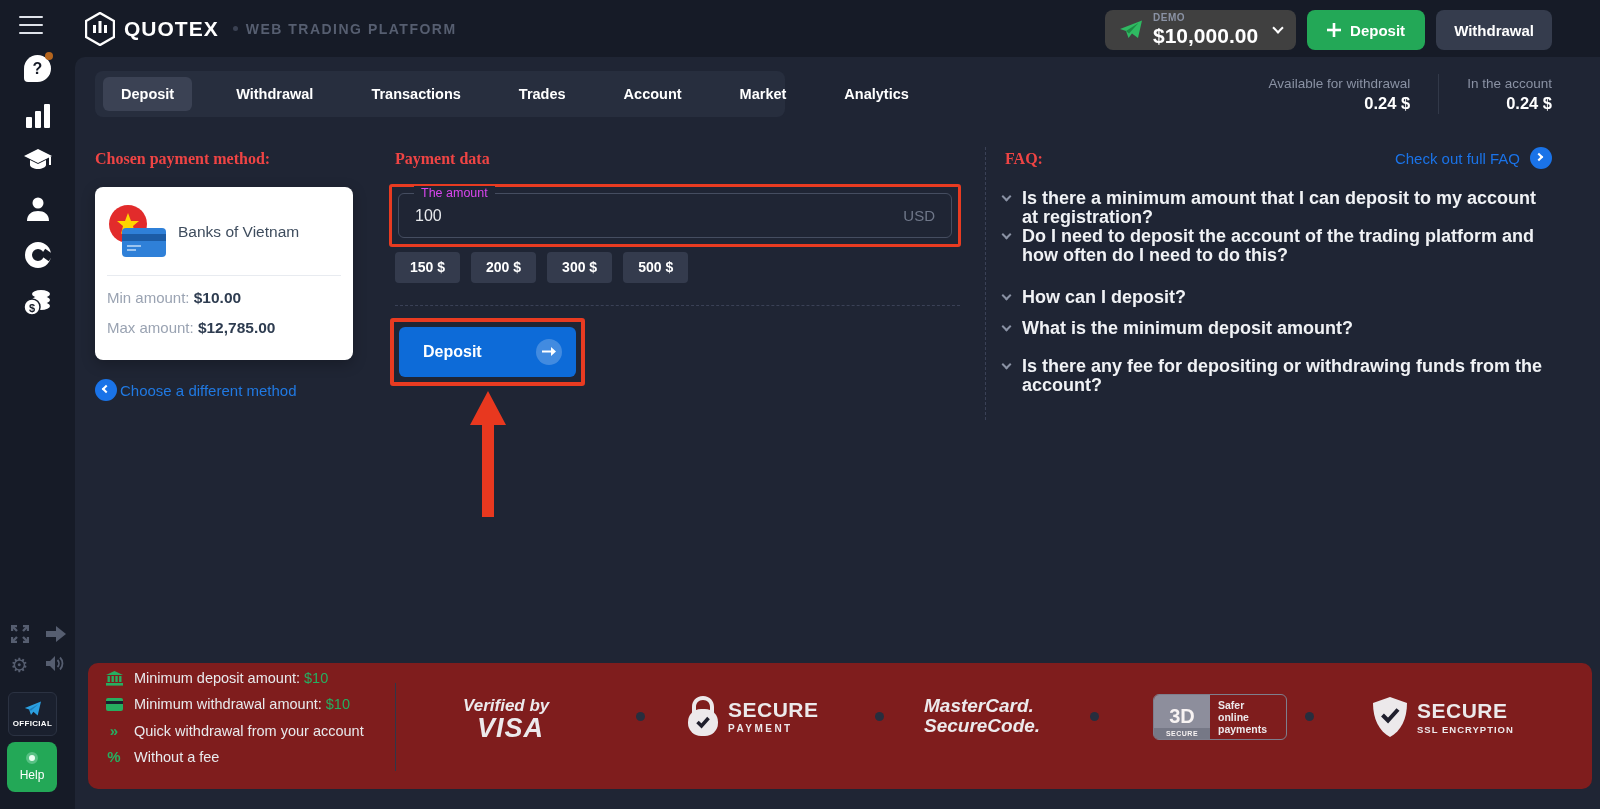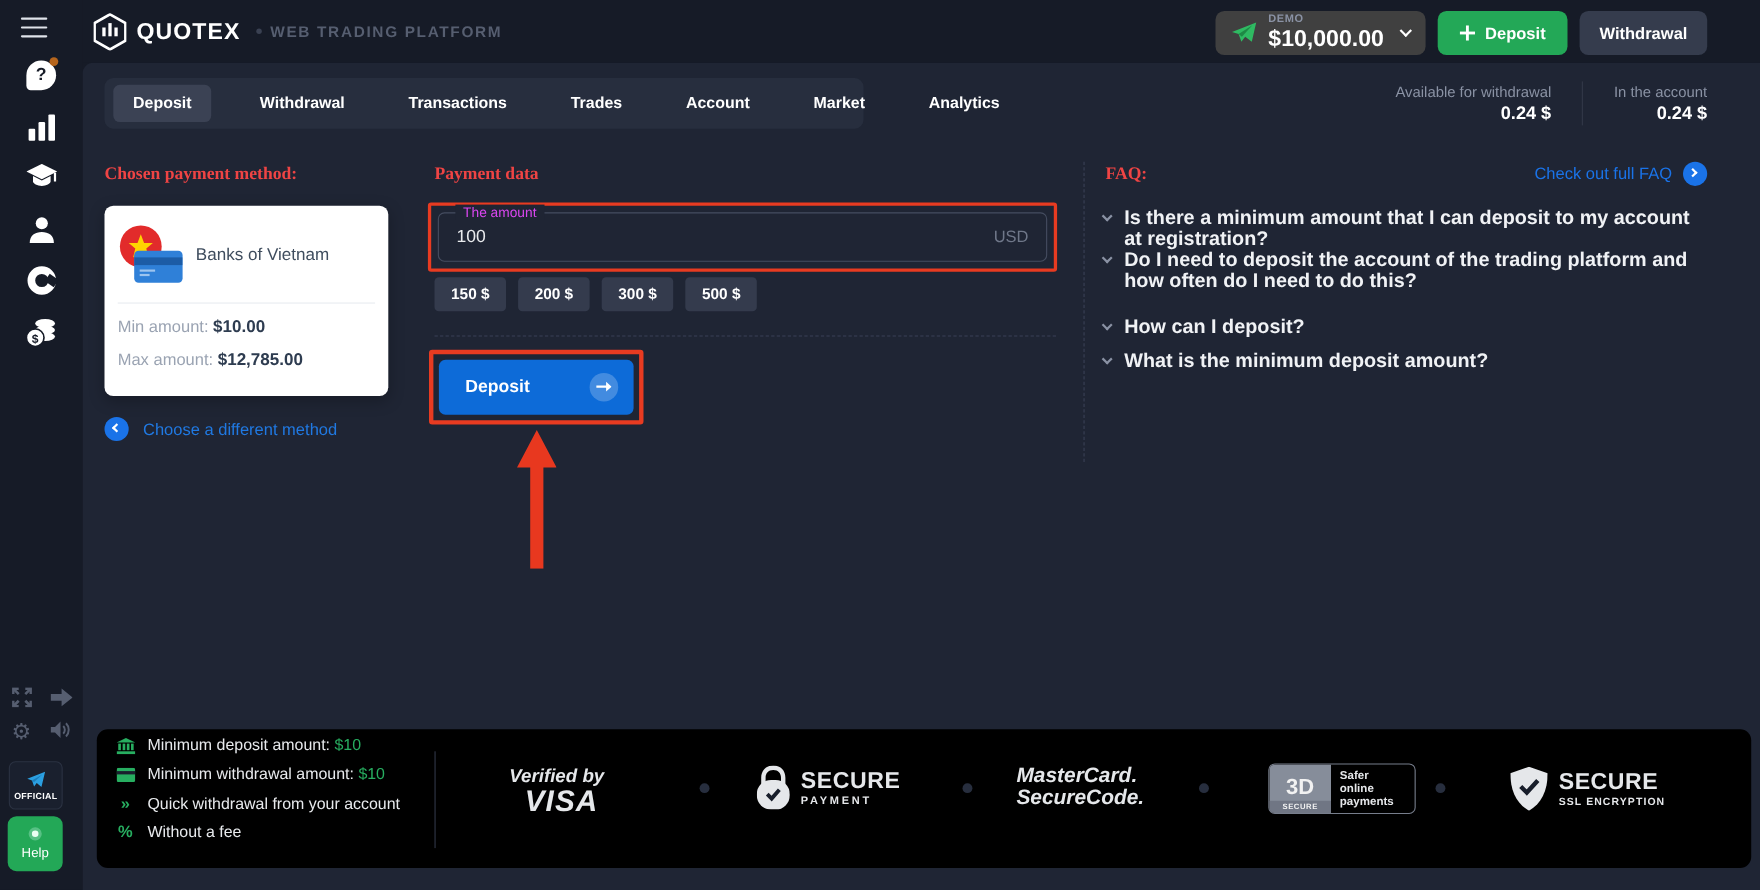--- a/index.html
+++ b/index.html
@@ -59,21 +59,21 @@
   .pm-iconwrap { position:absolute; left:14px; top:18px; width:56px; height:52px; }
   .flag-circle { position:absolute; left:0; top:0; width:38px; height:38px; background:#e22b2b; border-radius:50%; }
   .cc { position:absolute; left:13px; top:23px; width:44px; height:29px; background:#2f80d8; border-radius:4px; overflow:hidden; }
   .cc i.stripe { position:absolute; left:0; top:6px; width:100%; height:7px; background:#1c5ca6; }
   .cc i.l1 { position:absolute; left:5px; top:17px; width:14px; height:2px; background:#9cc4ef; }
   .cc i.l2 { position:absolute; left:5px; top:21px; width:9px; height:2px; background:#9cc4ef; }
   .pm-name { position:absolute; left:83px; top:36px; color:#3f4d5e; font-size:15.5px; }
   .pm-div { position:absolute; left:12px; right:12px; top:88px; height:1px; background:#e8ebf0; }
   .pm-row { position:absolute; left:12px; font-size:15px; color:#9aa3b2; }
   .pm-row b { color:#2e3c50; font-size:15.5px; }
-  .change-row { position:absolute; left:95px; top:379px; display:flex; align-items:center; gap:13px; cursor:pointer; }
+  .change-row { position:absolute; left:95px; top:379px; display:flex; align-items:center; gap:3px; cursor:pointer; }
   .blue-circ { width:22px; height:22px; border-radius:50%; background:#1a73e8; position:relative; flex:0 0 auto; }
   .blue-circ i { position:absolute; left:8px; top:7px; width:6px; height:6px; border-left:2px solid #fff; border-bottom:2px solid #fff; transform:rotate(45deg); }
   .blue-circ.right i { left:6px; transform:rotate(-135deg); }
   .link-blue { color:#2079e2; font-size:15px; }
 
   
   .pd-head { position:absolute; left:395px; top:150px; }
   .red-box-amount { position:absolute; left:389px; top:184px; width:572px; height:63px; border:3px solid #e83b21; border-radius:3px; }
   .amount-field { position:absolute; left:6px; top:6px; right:6px; bottom:6px; border:1px solid #454d60; border-radius:6px; }
   .amount-legend { position:absolute; left:15px; top:-8px; background:#1f2534; padding:0 7px; color:#d946ef; font-size:12.5px; }
@@ -91,21 +91,21 @@
 
   
   .faq-head { position:absolute; left:1005px; top:150px; }
   .faq-link { position:absolute; right:48px; top:147px; display:flex; align-items:center; gap:10px; cursor:pointer; }
   .faq-link span { color:#1a73e8; font-size:15px; }
   .faq-item { position:absolute; left:1003px; width:550px; display:flex; gap:12px; cursor:pointer; }
   .faq-chev { flex:0 0 auto; width:7px; height:7px; border-left:2px solid #8a92a4; border-bottom:2px solid #8a92a4; transform:rotate(-45deg); margin-top:4px; }
   .faq-q { color:#f0f2f5; font-weight:bold; font-size:18px; line-height:19px; }
 
   
-  .footer { position:absolute; left:88px; top:663px; width:1504px; height:126px; background:#000000; border-radius:10px; }
+  .footer { position:absolute; left:88px; top:663px; width:1504px; height:126px; background:#7f1d1d; border-radius:10px; }
   .feat { position:absolute; left:17px; display:flex; align-items:center; gap:11px; }
   .feat-ic { width:18px; display:flex; justify-content:center; color:#27ae60; font-weight:bold; font-size:15px; }
   .feat-text { color:#e8eaed; font-size:14.5px; }
   .feat-text b.val { color:#27ae60; font-weight:normal; }
   .feat-div { position:absolute; left:307px; top:20px; height:88px; width:1px; background:#303748; }
   .badge { position:absolute; color:#f2f4f7; opacity:.95; }
   .badge-dot { position:absolute; width:9px; height:9px; border-radius:50%; background:#272e3e; top:49px; }
   .visa-l1 { font-style:italic; font-weight:bold; font-size:17px; }
   .visa-l2 { font-style:italic; font-weight:bold; font-size:27px; letter-spacing:1px; margin-top:-3px; margin-left:14px; }
   .sec-wrap { display:flex; align-items:center; gap:10px; }
@@ -347,20 +347,24 @@
     <span class="faq-q">Do I need to deposit the account of the trading platform and how often do I need to do this?</span>
   </div>
   <div class="faq-item" style="top:288px">
     <i class="faq-chev"></i>
     <span class="faq-q">How can I deposit?</span>
   </div>
   <div class="faq-item" style="top:319px">
     <i class="faq-chev"></i>
     <span class="faq-q">What is the minimum deposit amount?</span>
   </div>
+  <div class="faq-item" style="top:357px">
+    <i class="faq-chev"></i>
+    <span class="faq-q">Is there any fee for depositing or withdrawing funds from the account?</span>
+  </div>
 
   <footer class="footer">
 
     <div class="feat" style="top:7px">
       <span class="feat-ic">
         <svg width="17" height="15" viewBox="0 0 17 15">
             <polygon points="8.5,0 17,4 0,4" fill="#27ae60"></polygon>
             <rect x="1.5" y="5" width="2.4" height="6" fill="#27ae60"></rect>
             <rect x="5.5" y="5" width="2.4" height="6" fill="#27ae60"></rect>
             <rect x="9.3" y="5" width="2.4" height="6" fill="#27ae60"></rect>

